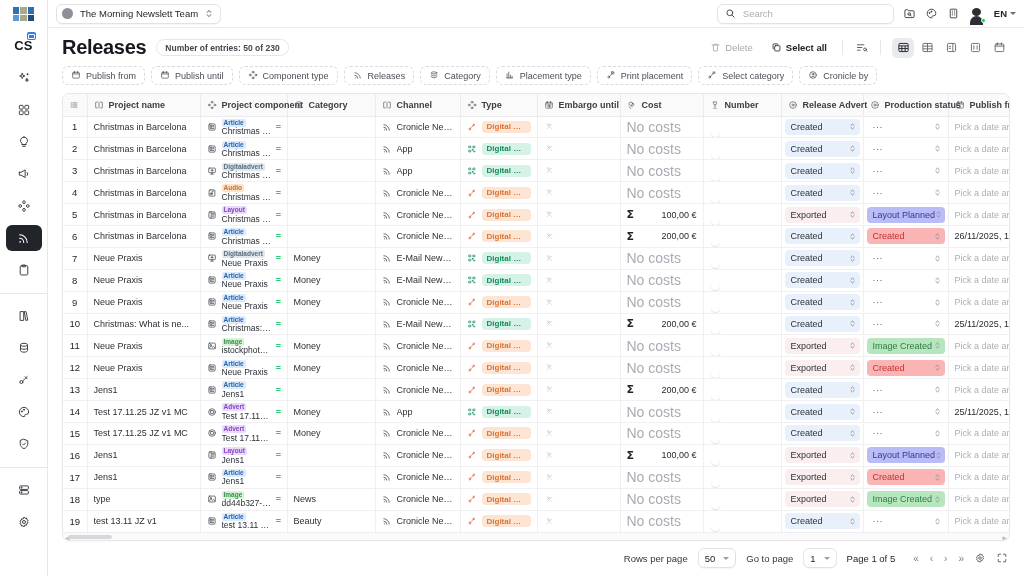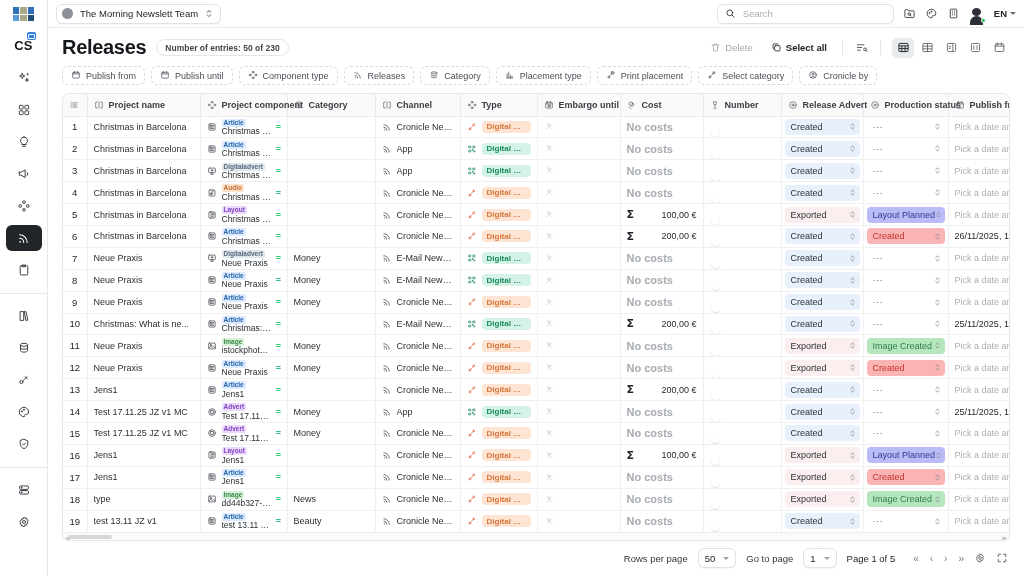--- a/index.html
+++ b/index.html
@@ -137,21 +137,21 @@
   .comp-name{font-size:8.5px;color:#2b2f35;overflow:hidden;text-overflow:ellipsis;white-space:nowrap;display:block;}
   .eq{color:#34c77b;font-size:9px;font-weight:700;letter-spacing:-.5px;flex:0 0 auto;}
 
   .chancell{display:flex;align-items:center;gap:5px;}
   .typecell{display:flex;align-items:center;gap:5px;}
   .badge{font-size:8px;padding:1.5px 5px;border-radius:4px;font-weight:600;white-space:nowrap;overflow:hidden;text-overflow:ellipsis;max-width:82px;}
   .b-dp{background:#d5f2e6;color:#178a5c;}
   .b-dap{background:#fde4d3;color:#d8753a;}
 
   .emb{display:flex;align-items:center;}
-  .nocost{color:#a7acb2;font-size:11px;font-weight:bold;}
+  .nocost{color:#a7acb2;font-size:14px;}
   .costrow{display:flex;align-items:center;justify-content:space-between;width:100%;}
   .costrow .sig{font-size:11px;color:#20242a;font-weight:600;font-family:"DejaVu Sans",sans-serif;}
   .costrow .amt{font-size:9px;color:#1f2328;}
 
   .toggle{width:21px;height:11px;border-radius:6px;background:#dcdee1;position:relative;}
   .toggle:after{content:"";position:absolute;left:1px;top:1px;width:9px;height:9px;border-radius:50%;background:#fff;box-shadow:0 1px 1px rgba(0,0,0,.12);}
 
   .selcell{padding:0 3px;}
   .sel{
     display:flex;align-items:center;justify-content:space-between;

